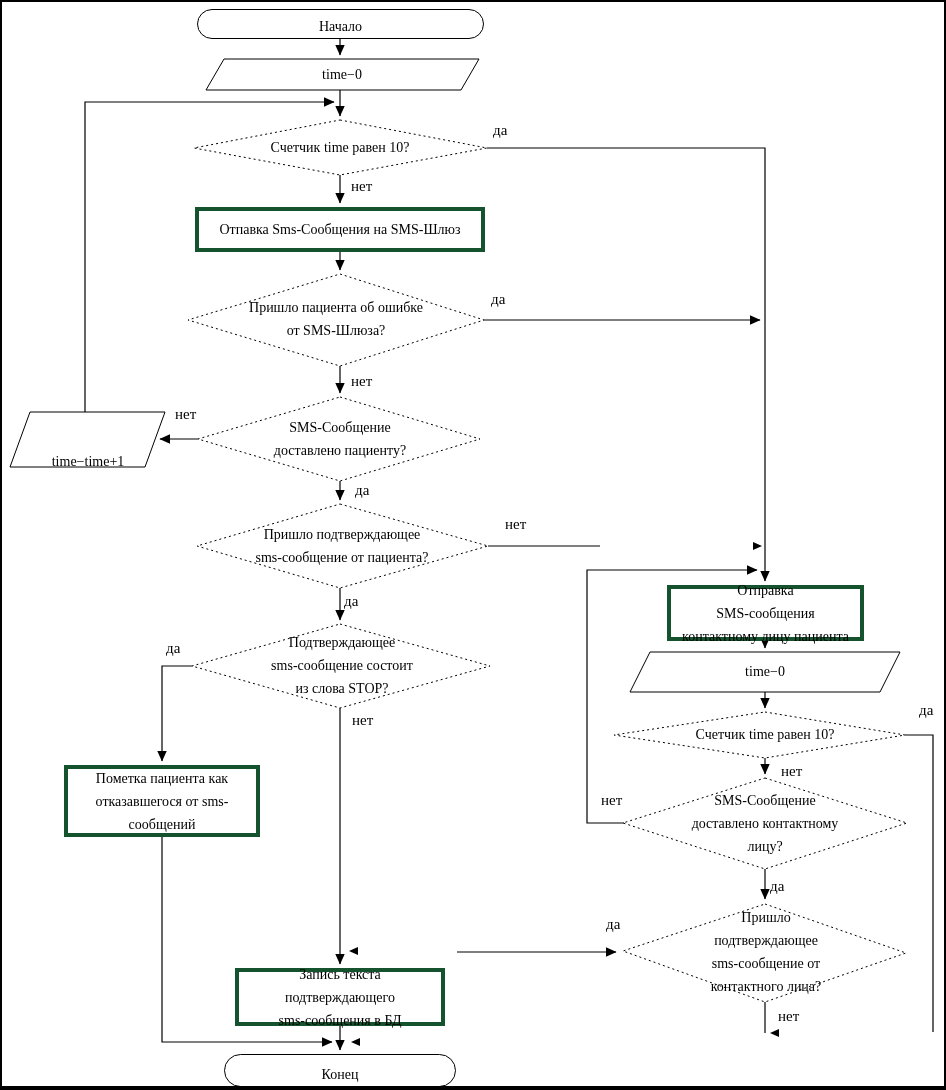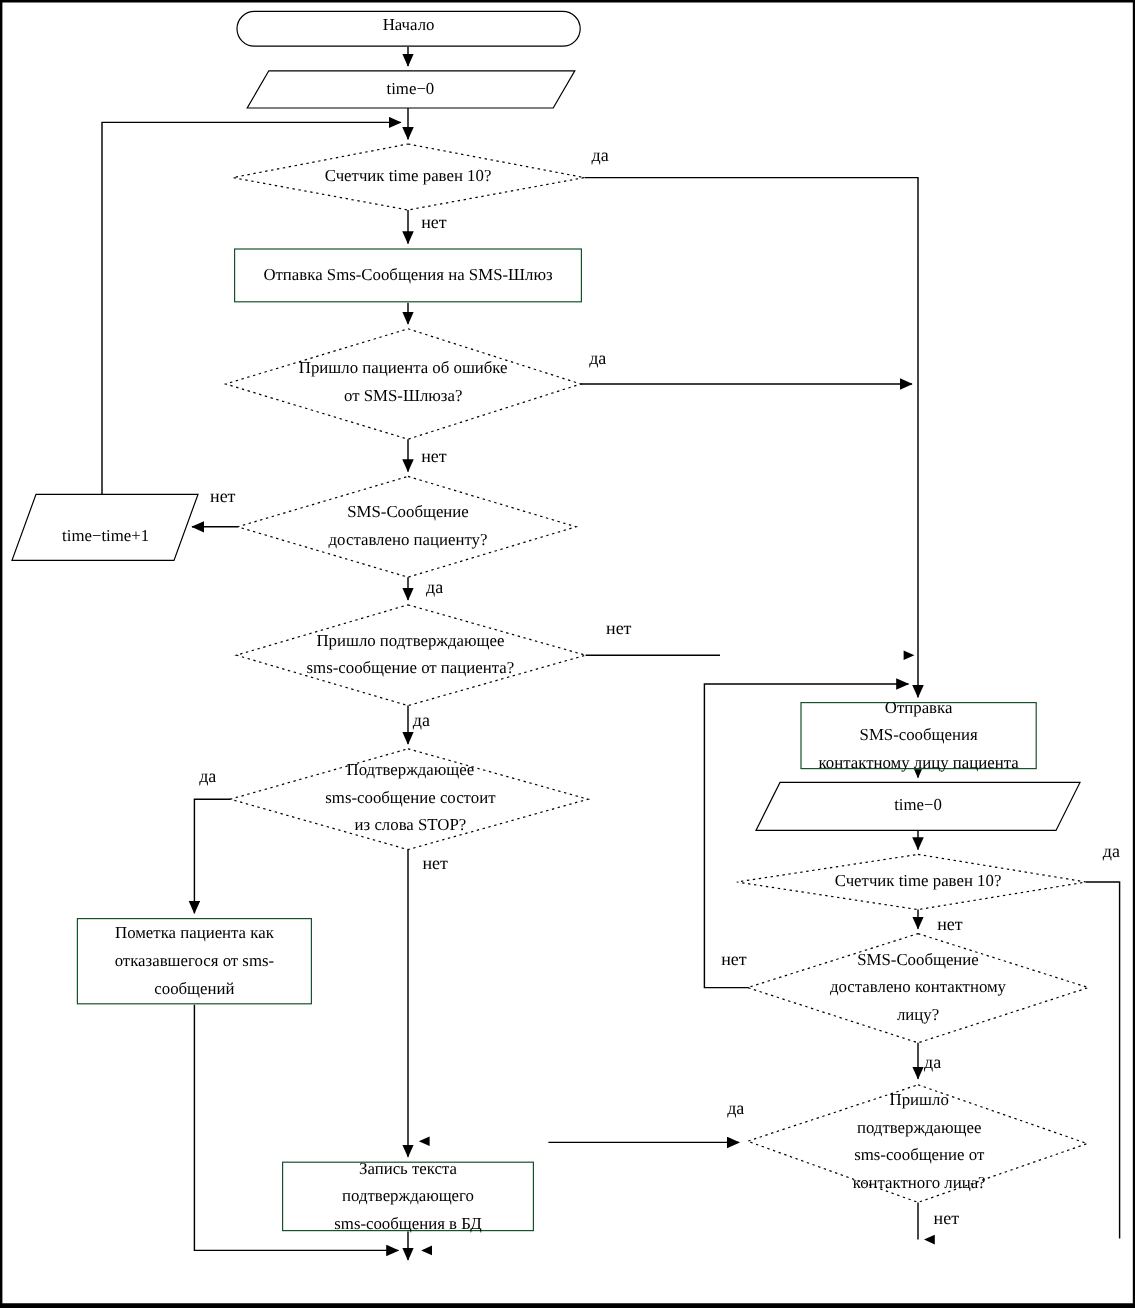--- a/index.html
+++ b/index.html
@@ -8,27 +8,27 @@
     border:2px solid #000;border-bottom:4px solid #000;box-sizing:border-box;
     font-family:"Liberation Serif","DejaVu Serif",serif;color:#000;overflow:hidden;
   }
   #wires{position:absolute;left:0;top:0;width:946px;height:1090px;}
   .node-label{
     position:absolute;font-size:14px;line-height:23px;text-align:center;
     white-space:pre-line;color:#000;
   }
   .edge-label{position:absolute;font-size:15px;line-height:16px;color:#000;}
   .rect{
-    position:absolute;border:1px solid #14532d;background:#fff;box-sizing:border-box;
+    position:absolute;border:4px solid #14532d;background:#fff;box-sizing:border-box;
     display:flex;align-items:center;justify-content:center;
   }
   .rect .node-label{position:static;}
   .terminator{
     position:absolute;border:1px solid #000;background:#fff;box-sizing:border-box;
-    display:flex;align-items:flex-start;justify-content:center;
+    display:flex;align-items:flex-end;justify-content:center;
   }
   .terminator .node-label{position:static;}
 </style>
 </head>
 <body>
 
 <div id="stage">
 
   <svg id="wires" width="946" height="1090" viewBox="0 0 946 1090">
     <defs>
@@ -86,20 +86,23 @@
     <g stroke="#000" stroke-width="1" fill="#fff">
       <polygon points="222,57 477,57 459,88 204,88"></polygon>
       <polygon points="28,410 163,410 143,465 8,465"></polygon>
       <polygon points="648,650 898,650 878,690 628,690"></polygon>
     </g>
   </svg>
 
   <div class="terminator" style="left:195px;top:7px;width:287px;height:30px;border-radius:15px;">
     <div class="node-label">Начало</div>
   </div>
+  <div class="terminator" style="left:222px;top:1052px;width:232px;height:33px;border-radius:17px;">
+    <div class="node-label">Конец</div>
+  </div>
 
   <div class="rect" style="left:193px;top:205px;width:290px;height:45px;">
     <div class="node-label">Отпавка Sms-Сообщения на SMS-Шлюз</div>
   </div>
   <div class="rect" style="left:62px;top:763px;width:196px;height:72px;">
     <div class="node-label">Пометка пациента как
 отказавшегося от sms-
 сообщений</div>
   </div>
   <div class="rect" style="left:233px;top:966px;width:210px;height:58px;">
@@ -107,21 +110,21 @@
 подтверждающего
 sms-сообщения в БД</div>
   </div>
   <div class="rect" style="left:665px;top:583px;width:197px;height:56px;">
     <div class="node-label">Отправка
 SMS-сообщения
 контактному лицу пациента</div>
   </div>
 
   <div class="node-label" style="left:240px;top:61px;width:200px;">time−0</div>
-  <div class="node-label" style="left:16px;top:434px;width:140px;">time−time+1</div>
+  <div class="node-label" style="left:16px;top:448px;width:140px;">time−time+1</div>
   <div class="node-label" style="left:663px;top:658px;width:200px;">time−0</div>
 
   <div class="node-label" style="left:188px;top:134px;width:300px;">Счетчик time равен 10?</div>
   <div class="node-label" style="left:184px;top:294px;width:300px;">Пришло пациента об ошибке
 от SMS-Шлюза?</div>
   <div class="node-label" style="left:188px;top:414px;width:300px;">SMS-Сообщение
 доставлено пациенту?</div>
   <div class="node-label" style="left:190px;top:521px;width:300px;">Пришло подтверждающее
 sms-сообщение от пациента?</div>
   <div class="node-label" style="left:190px;top:629px;width:300px;">Подтверждающее

